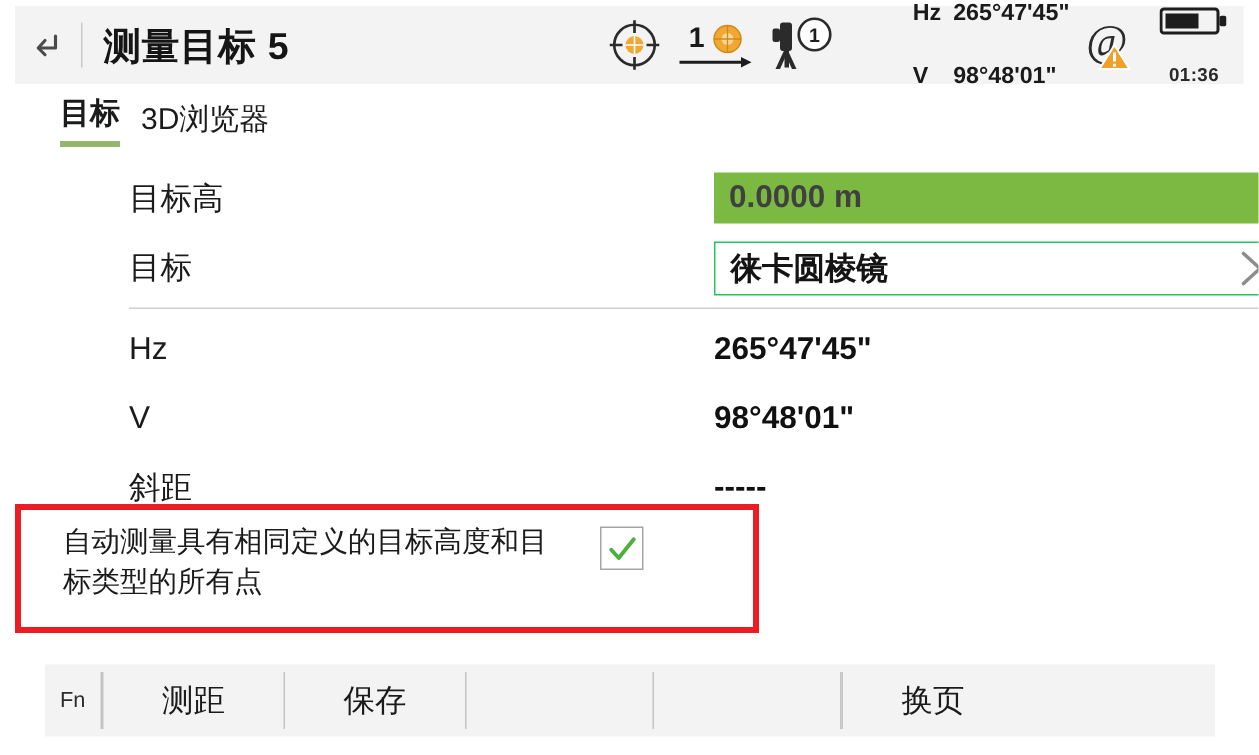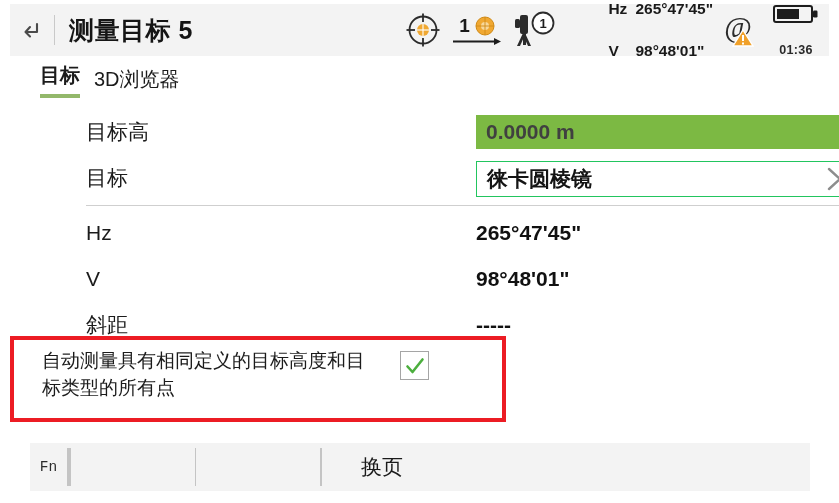--- a/index.html
+++ b/index.html
@@ -182,21 +182,20 @@
     background: #ffffff;
     box-sizing: border-box;
   }
   .callout-inner {
     position: absolute;
     left: 0; top: 0; right: 0; bottom: 0;
     display: flex;
     align-items: flex-start;
     padding: 9px 12px 0 28px;
     box-sizing: border-box;
-    font-family: Liberation Mono, monospace;
   }
   .cb-text {
     font-size: 19px;
     line-height: 1.42;
     color: #1b1b1b;
     width: 340px;
   }
   .cbox {
     width: 27px; height: 27px;
     border: 1px solid #a5a5a5;
@@ -216,21 +215,20 @@
     display: flex;
     align-items: stretch;
   }
   .tb-cell {
     display: flex;
     align-items: center;
     justify-content: center;
     font-size: 21px;
     color: #1b1b1b;
     position: relative;
-    font-family: Liberation Mono, monospace;
   }
   .tb-cell.fn {
     font-size: 14.5px;
     color: #2c2c2c;
     width: 37px;
     flex: none;
   }
   .tb-cell.main { width: 120px; flex: none; }
   .tb-cell.gap  { width: 124px; flex: none; }
   .vbar {
@@ -389,21 +387,23 @@
           <path d="M3.5 11.5 L8.5 17 L18.5 4.5" fill="none" stroke="#4caf3e" stroke-width="2.6" stroke-linecap="round" stroke-linejoin="round"></path>
         </svg>
       </div>
     </div>
   </div>
 
   <div class="toolbar">
     <div class="tb-cell fn">Fn</div>
     <div class="vbar"></div>
     <div class="vbar"></div>
-    <div class="vbar"></div>
+    <div class="tb-cell main">测距</div>
+    <div class="vbar"></div>
+    <div class="tb-cell main">保存</div>
     <div class="vbar"></div>
     <div class="tb-cell gap"></div>
     <div class="vbar"></div>
     <div class="tb-cell gap"></div>
     <div class="vbar"></div>
     <div class="vbar"></div>
     <div class="tb-cell main">换页</div>
 
   </div>
 

